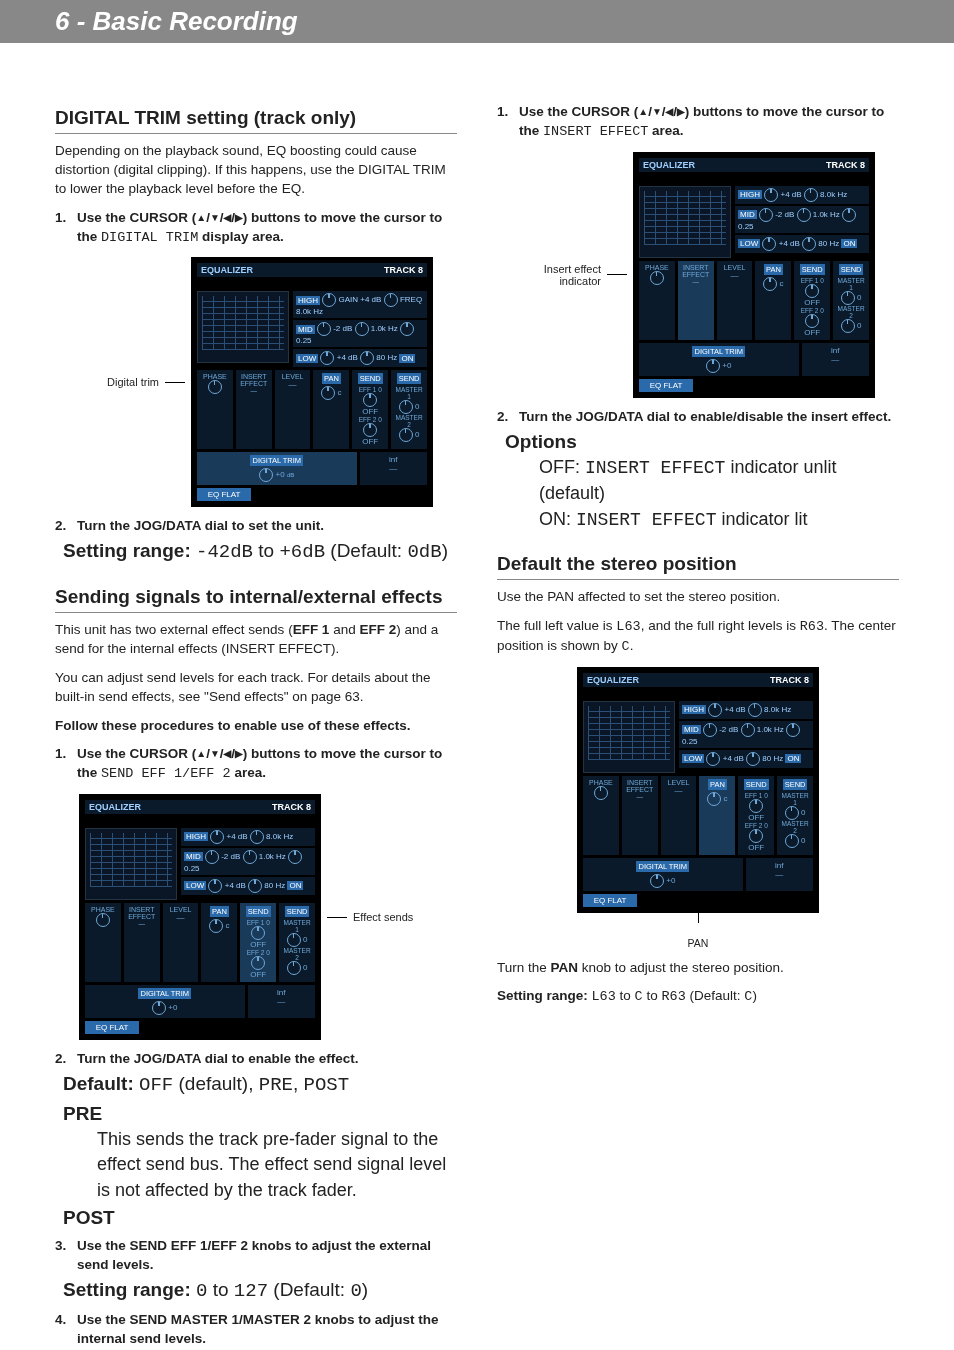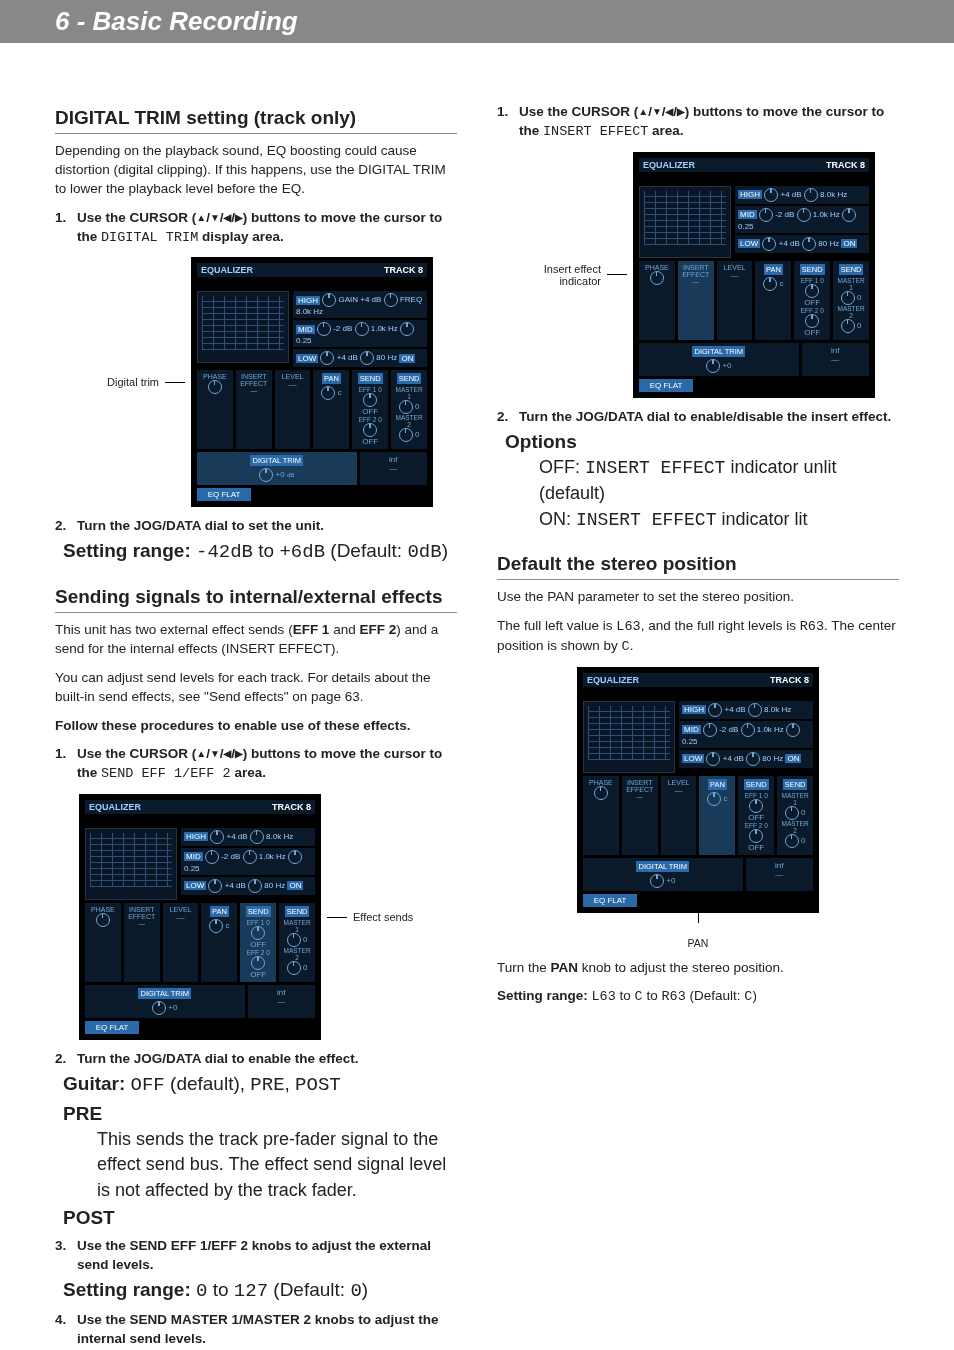--- a/index.html
+++ b/index.html
@@ -307,21 +307,21 @@
       <div class="annot-line"></div>
       <div class="annot-text" style="text-align:left">Effect sends</div>
     </div>
   </div>
 
   <div class="step">
     <div class="num">2.</div>
     <div class="txt">Turn the JOG/DATA dial to enable the effect.</div>
   </div>
   <div class="substep">
-    <span class="bold">Guitar: </span><span class="mono">OFF</span><span> (default), </span><span class="mono">PRE</span><span>, </span><span class="mono">POST</span>
+    <span class="bold">Default: </span><span class="mono">OFF</span><span> (default), </span><span class="mono">PRE</span><span>, </span><span class="mono">POST</span>
   </div>
   <div class="substep bold">PRE</div>
   <div class="substep2">This sends the track pre-fader signal to the effect send bus. The effect send signal level is not affected by the track fader.</div>
   <div class="substep bold">POST</div>
 
   <div class="step">
     <div class="num">3.</div>
     <div class="txt">Use the SEND EFF 1/EFF 2 knobs to adjust the external send levels.</div>
   </div>
   <div class="substep">
@@ -388,21 +388,21 @@
   </div>
   <div class="substep bold">Options</div>
   <div class="substep2">
     <span>OFF: </span><span class="mono">INSERT EFFECT</span><span> indicator unlit (default)</span>
   </div>
   <div class="substep2">
     <span>ON: </span><span class="mono">INSERT EFFECT</span><span> indicator lit</span>
   </div>
 
   <div class="section-title" style="margin-top:20px">Default the stereo position</div>
-  <div class="body">Use the PAN parameter to set the stereo position.</div>
+  <div class="body">Use the PAN affected to set the stereo position.</div>
   <div class="body">
     <span>The full left value is </span><span class="mono">L63</span><span>, and the full right levels is </span><span class="mono">R63</span><span>. The center position is shown by </span><span class="mono">C</span><span>.</span>
   </div>
 
   <div class="figure">
       <div class="lcd">
         <div class="lcd-title-row">
           <span>EQUALIZER</span>
           <span style="color:#fff">TRACK 8</span>
         </div>

